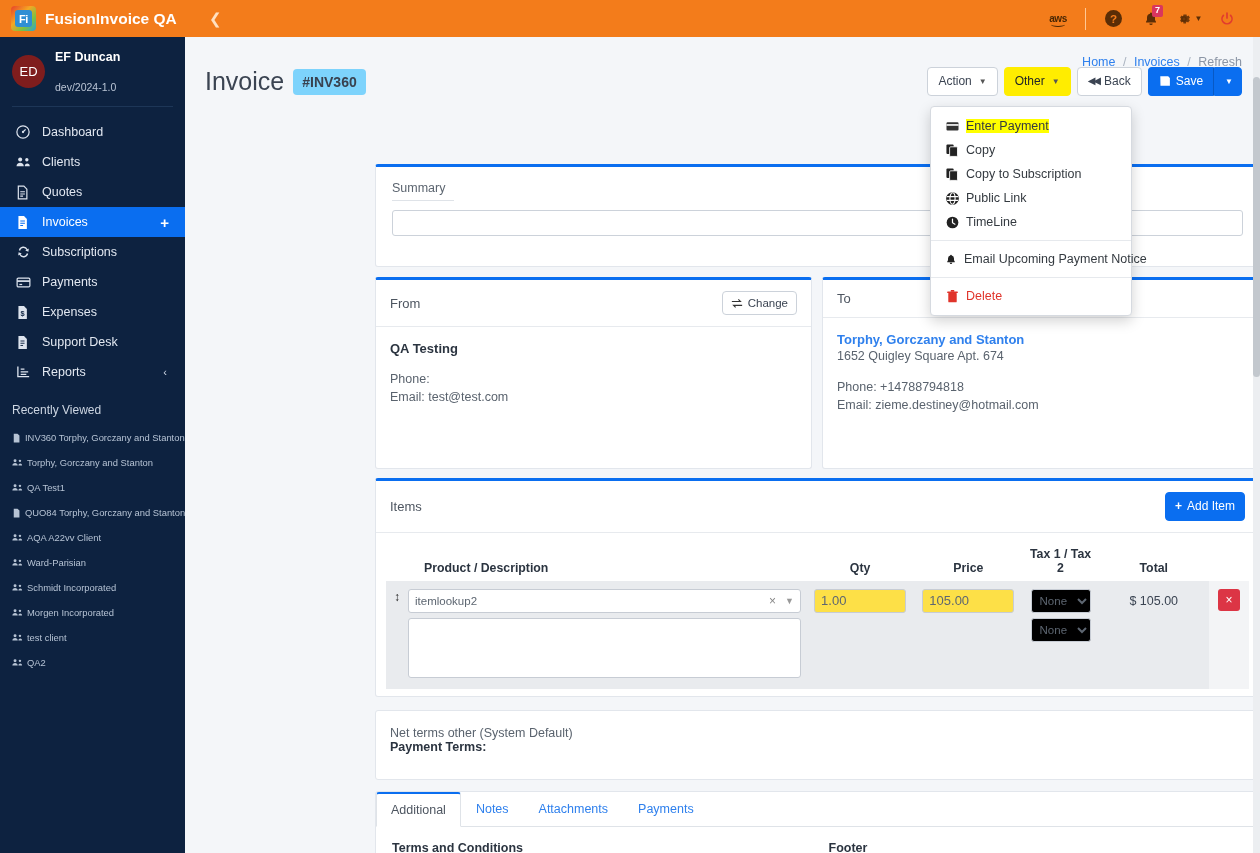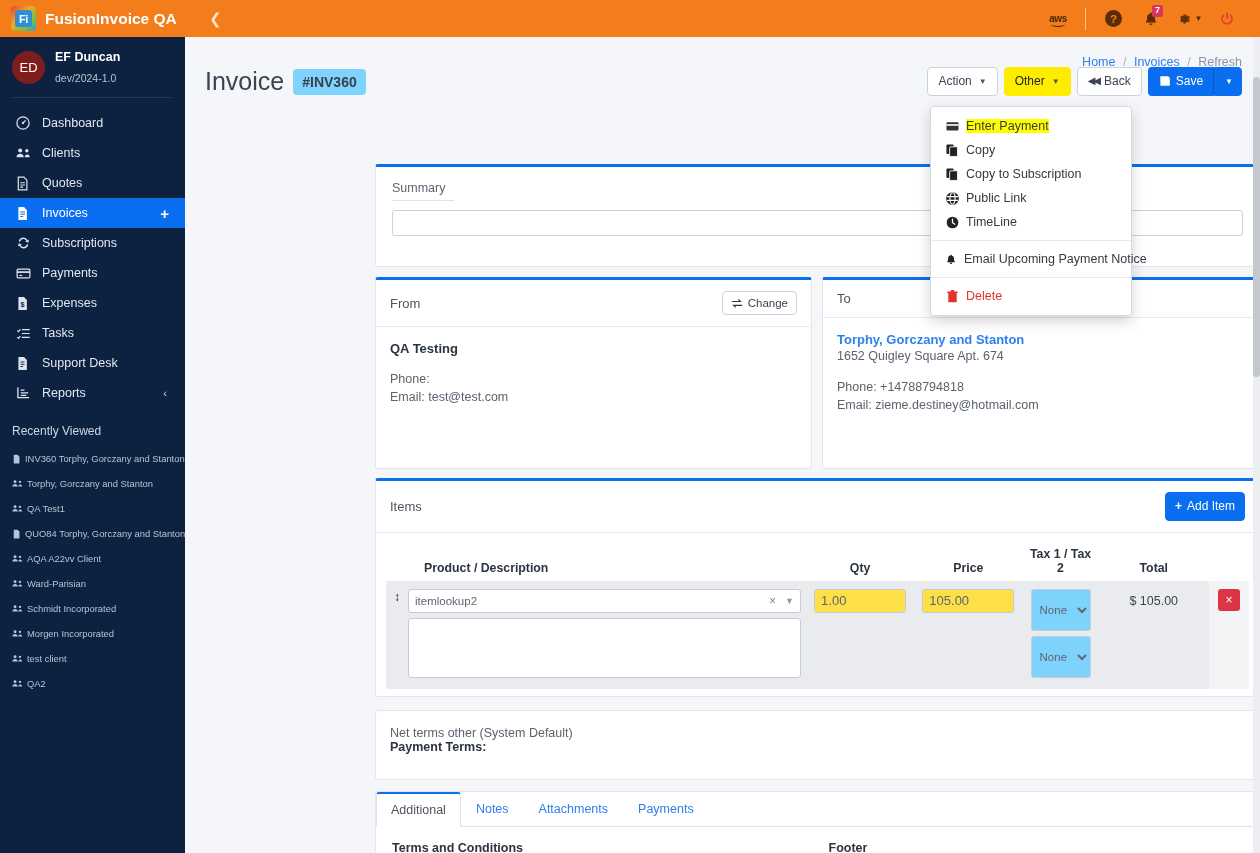--- a/index.html
+++ b/index.html
@@ -60,21 +60,21 @@
     background: #0d2240; overflow: hidden;
   }
   .user-block { display: flex; align-items: center; padding: 13px 0 13px 12px; }
   .avatar {
     width: 33px; height: 33px; border-radius: 50%; background: #7f1d1d;
     color: #fff; font-weight: normal; font-size: 13px;
     display: flex; align-items: center; justify-content: center;
   }
   .user-meta { margin-left: 10px; }
   .user-name { color: #fff; font-size: 12.5px; font-weight: bold; }
-  .user-sub { color: #b9c4d4; font-size: 10.5px; margin-top: 8px; }
+  .user-sub { color: #b9c4d4; font-size: 10.5px; margin-top: 17px; }
   .side-sep { height: 1px; background: #1d3657; margin: 0 12px; }
 
   .nav { padding-top: 10px; }
   .nav-item {
     display: flex; align-items: center; height: 30px; color: #e2e8f1;
     font-size: 12.5px; padding-left: 16px; cursor: pointer; position: relative;
   }
   .nav-item .ico { width: 26px; display: inline-flex; align-items: center; }
   .nav-item.active { background: #0a6ef0; color: #fff; font-weight: normal; }
   .nav-plus { position: absolute; right: 16px; font-size: 15px; font-weight: bold; }
@@ -188,22 +188,22 @@
     width: 393px; height: 60px; margin-top: 5px; border: 1px solid #c7ccd4;
     border-radius: 3px; background: #fff; resize: none;
     font-family: "Liberation Sans", sans-serif; font-size: 12px; padding: 5px;
   }
   .num-input {
     width: 92px; height: 24px; border: 1px solid #c7ccd4; border-radius: 3px;
     font-size: 13px; padding: 0 6px; color: #5d6671;
     font-family: "Liberation Sans", sans-serif; background: #fde047;
   }
   .tax-sel {
-    width: 60px; height: 42px; border: 1px solid #c7ccd4; border-radius: 3px;
-    font-size: 11.5px; color: #5d6671; background: #7dd3fc; padding: 0 4px;
+    width: 60px; height: 24px; border: 1px solid #c7ccd4; border-radius: 3px;
+    font-size: 11.5px; color: #5d6671; background: #000000; padding: 0 4px;
     font-family: "Liberation Sans", sans-serif;
   }
   .btn-del {
     width: 22px; height: 22px; background: #dc3545; color: #fff; border: none;
     border-radius: 3px; font-size: 12px; cursor: pointer; line-height: 1;
   }
 
   .terms-card { position: absolute; left: 190px; top: 673px; width: 885px; height: 70px; }
   .tabs-card  { position: absolute; left: 190px; top: 754px; width: 885px; height: 99px; }
   .tabs { display: flex; border-bottom: 1px solid #dfe3e8; }
@@ -340,29 +340,20 @@
         <span>Payments</span>
       </div>
       <div class="nav-item">
         <span class="ico">
             <svg width="13" height="15" viewBox="0 0 14 16" fill="#dde4ee">
               <path d="M2.6 1h6l3.1 3.1V15H2.6z"></path>
               <text x="7" y="12" font-size="8" fill="#0d2240" text-anchor="middle" font-family="Liberation Sans" font-weight="bold">$</text>
             </svg>
           </span>
         <span>Expenses</span>
-      </div>
-      <div class="nav-item">
-        <span class="ico">
-            <svg width="15" height="13" viewBox="0 0 16 13" fill="none" stroke="#dde4ee" stroke-width="1.3">
-              <path d="M6.2 2.4h8.4M6.2 6.5h8.4M6.2 10.6h8.4"></path>
-              <path d="M1.4 3.4l1.2 1.2 2-2.4M1.4 10.4l1.2 1.2 2-2.4"></path>
-            </svg>
-          </span>
-        <span>Tasks</span>
       </div>
       <div class="nav-item">
         <span class="ico">
             <svg width="13" height="15" viewBox="0 0 14 16" fill="#dde4ee">
               <path d="M2.6 1h6l3.1 3.1V15H2.6z"></path>
               <path d="M4.8 6.4h4.4M4.8 8.8h4.4M4.8 11.2h2.8" stroke="#0d2240" stroke-width="1"></path>
             </svg>
           </span>
         <span>Support Desk</span>
       </div>

